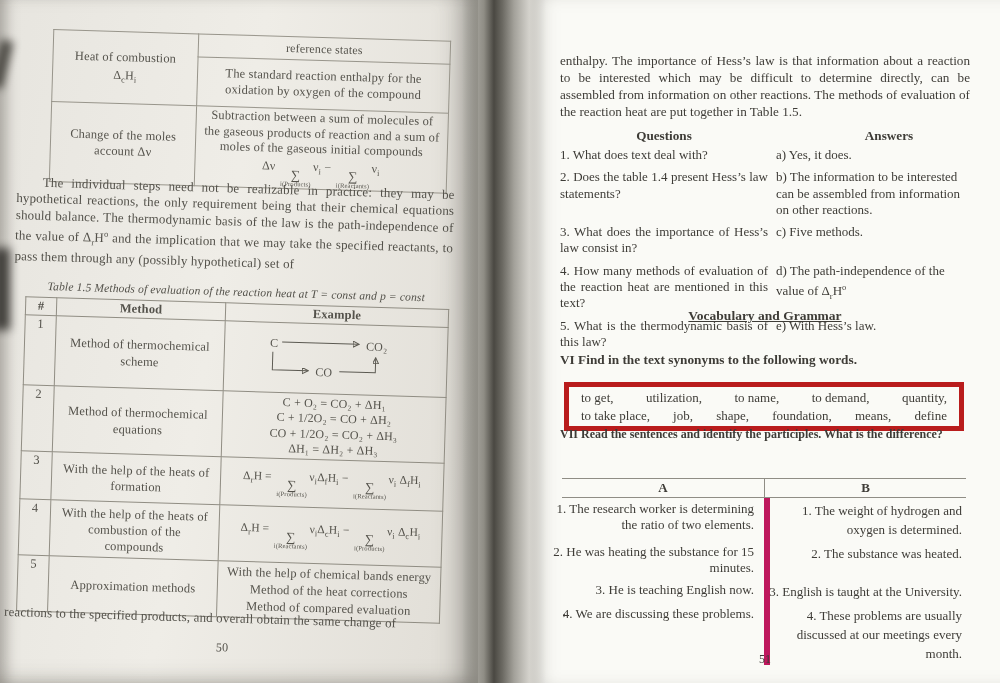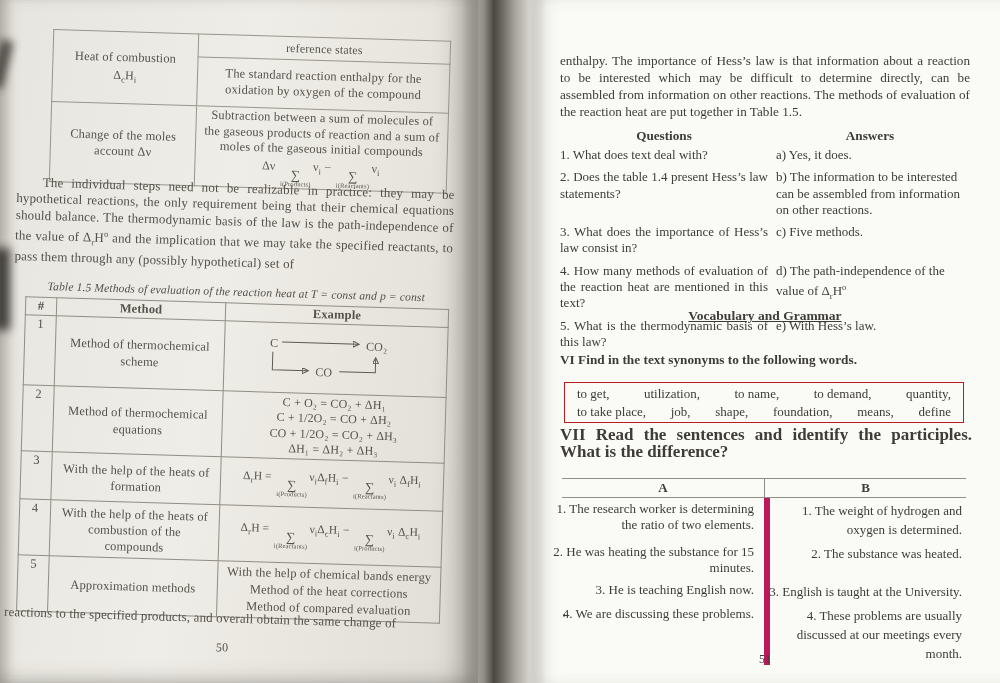--- a/index.html
+++ b/index.html
@@ -47,33 +47,33 @@
   .r1{height:70px;} .r2{height:60px;} .r3{height:48px;} .r4{height:56px;} .r5{height:46px;}
   .diag{display:block;margin:0 auto;}
   .diag text{fill:#57554e;font-size:12px;font-family:"Liberation Serif",serif;}
   .diag line,.diag path{stroke:#5c5a52;stroke-width:1;fill:none;}
   .lbottom{position:absolute;left:4px;top:598px;width:438px;font-size:13px;text-align:justify;}
   .lpagenum{position:absolute;left:0;top:628px;width:446px;text-align:center;font-size:12px;}
   
   .right-content{position:absolute;left:522px;top:0;width:478px;height:683px;color:#3e3c37;}
   .rpara{position:absolute;left:38px;top:52px;width:410px;font-size:13.2px;line-height:17px;text-align:justify;}
   .qa{position:absolute;left:38px;top:128px;width:412px;}
-  .qa-headers{display:grid;grid-template-columns:208px 196px;column-gap:4px;font-weight:bold;
+  .qa-headers{display:grid;grid-template-columns:208px 196px;column-gap:23px;font-weight:bold;
     text-align:center;font-size:13.2px;margin-bottom:3px;}
   .qa-grid{display:grid;grid-template-columns:208px 196px;column-gap:8px;row-gap:6px;
     font-size:13px;line-height:16.3px;}
   .qa-grid .q{text-align:justify;}
   .qa-grid .a{text-align:left;}
   .vocab{position:absolute;left:38px;top:308px;width:410px;text-align:center;font-weight:bold;
     font-size:13.5px;text-decoration:underline;}
   .vihead{position:absolute;left:38px;top:352px;width:410px;font-weight:bold;font-size:13.3px;}
-  .vibox{position:absolute;left:42px;top:382px;width:400px;border:1px solid #b91c1c;
+  .vibox{position:absolute;left:42px;top:382px;width:400px;border:5px solid #b91c1c;
     padding:2px 12px;font-size:13px;line-height:17.5px;box-sizing:border-box;}
   .viline{display:flex;justify-content:space-between;}
-  .viihead{position:absolute;left:38px;top:426px;width:412px;font-weight:bold;font-size:17px;
+  .viihead{position:absolute;left:38px;top:426px;width:412px;font-weight:bold;font-size:12px;
     line-height:17px;text-align:justify;}
   .viitable{position:absolute;left:40px;top:478px;width:404px;font-size:13px;}
   .vii-headrow{display:grid;grid-template-columns:202px 202px;border-top:1px solid #8f8d85;
     border-bottom:1px solid #8f8d85;font-weight:bold;text-align:center;line-height:18px;}
   .vii-headrow .hb{border-left:1px solid #8f8d85;}
   .vii-grid{display:grid;grid-template-columns:202px 202px;text-align:right;}
   .vii-grid .ca{padding:3px 10px 2px 4px;line-height:16.3px;}
   .vii-grid .cb{border-left:6px solid #be185d;padding:3px 4px 2px 12px;line-height:19px;}
   .hang{padding-left:14px;text-indent:-14px;}
   .artifact{position:absolute;left:40px;top:610px;font-size:13px;}

